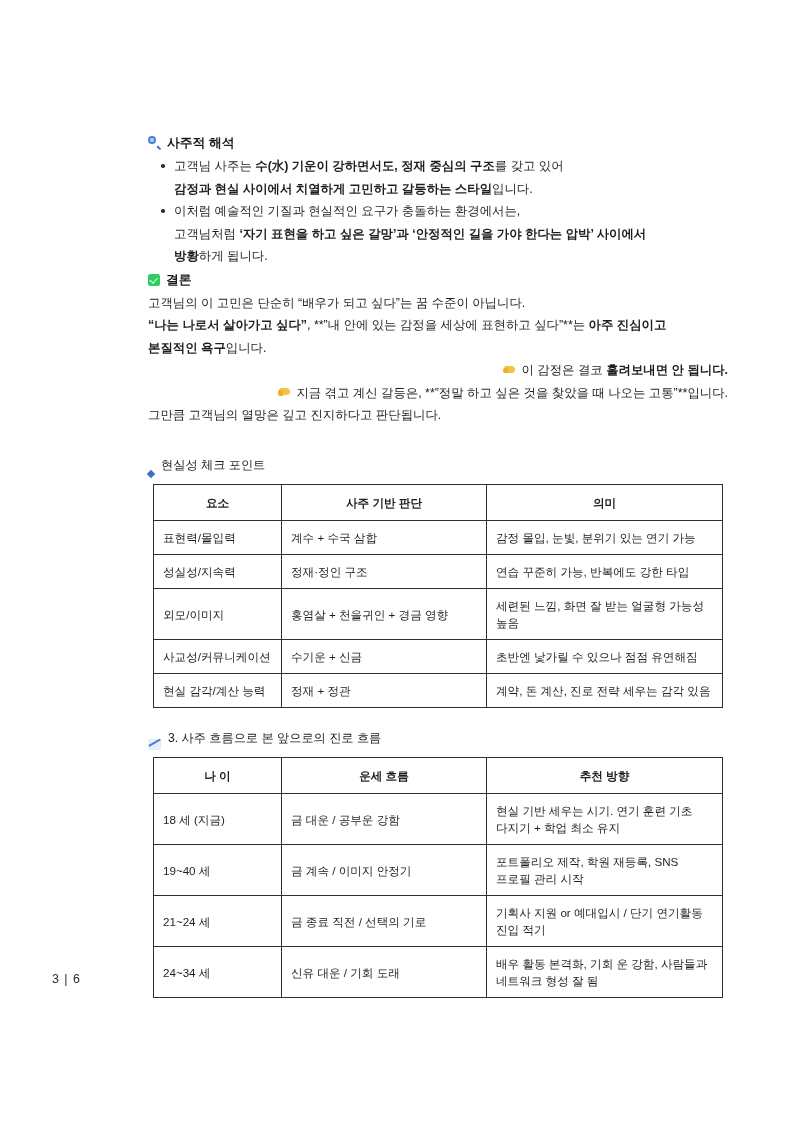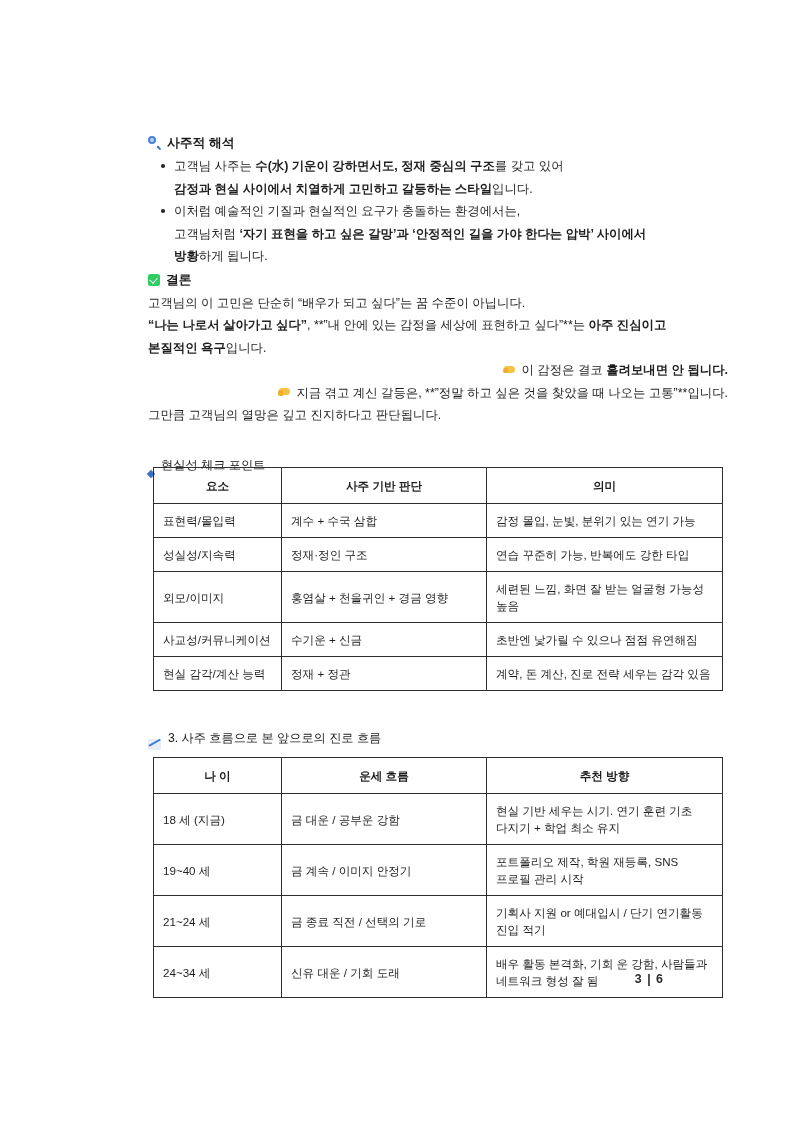--- a/index.html
+++ b/index.html
@@ -201,37 +201,36 @@
   table.doc th {
     text-align: center;
     font-weight: bold;
     padding-top: 9px;
     padding-bottom: 9px;
   }
   table.doc col.c1 { width: 128px; }
   table.doc col.c2 { width: 205px; }
   table.doc col.c3 { width: 236px; }
 
-  .tbl-wrap-1 { position: absolute; left: 5px; top: 328px; }
+  .tbl-wrap-1 { position: absolute; left: 5px; top: 345px; }
   .tbl-wrap-2 { position: absolute; left: 5px; top: 618px; }
 
   .head-2-wrap { position: absolute; left: 0px; top: 596px; }
   .head-1-wrap { position: absolute; left: 0px; top: 323px; }
 
   
   .footer {
     position: absolute;
     left: 0;
     top: 972px;
     width: 664px;
-    text-align: right;
+    text-align: left;
     font-size: 12.4px;
     color: #2a2a2a;
     letter-spacing: 1px;
-    font-weight: bold;
   }
   .footer .inner { display: inline-block; margin-left: 52px; }
 </style>
 </head>
 <body>
 
 <div class="page">
   <div class="content">
 
     <div class="sec-head">

